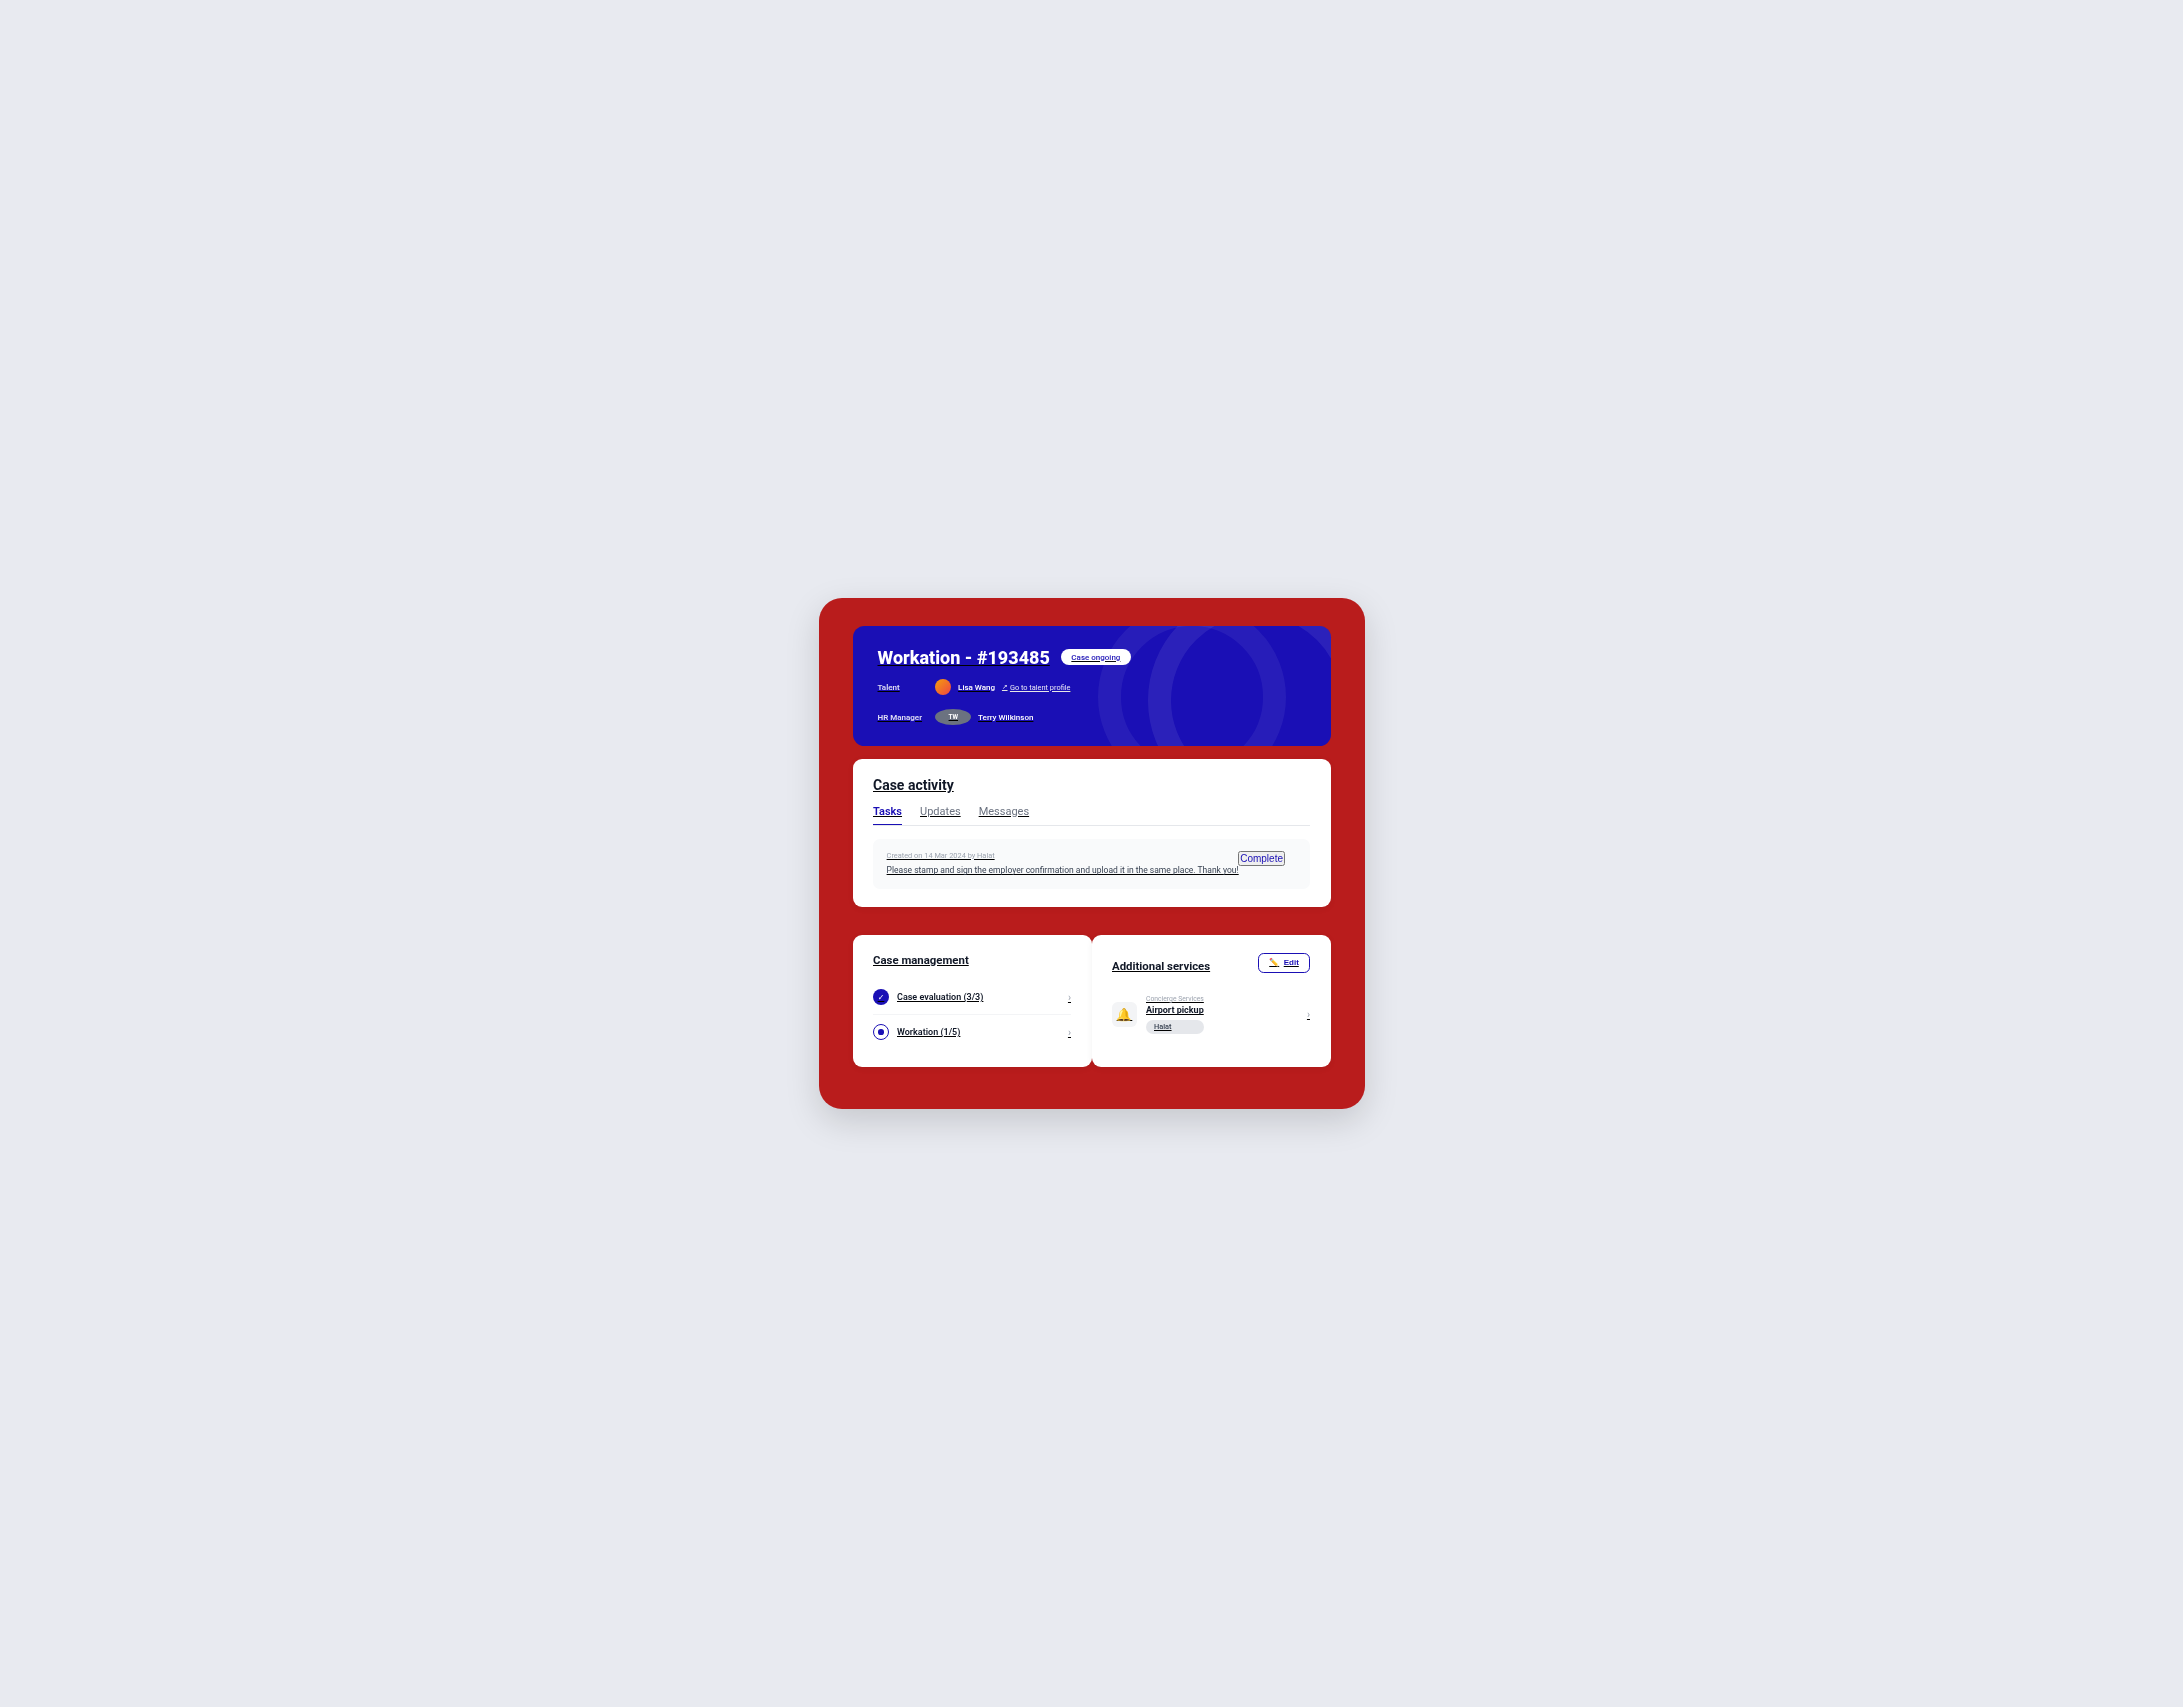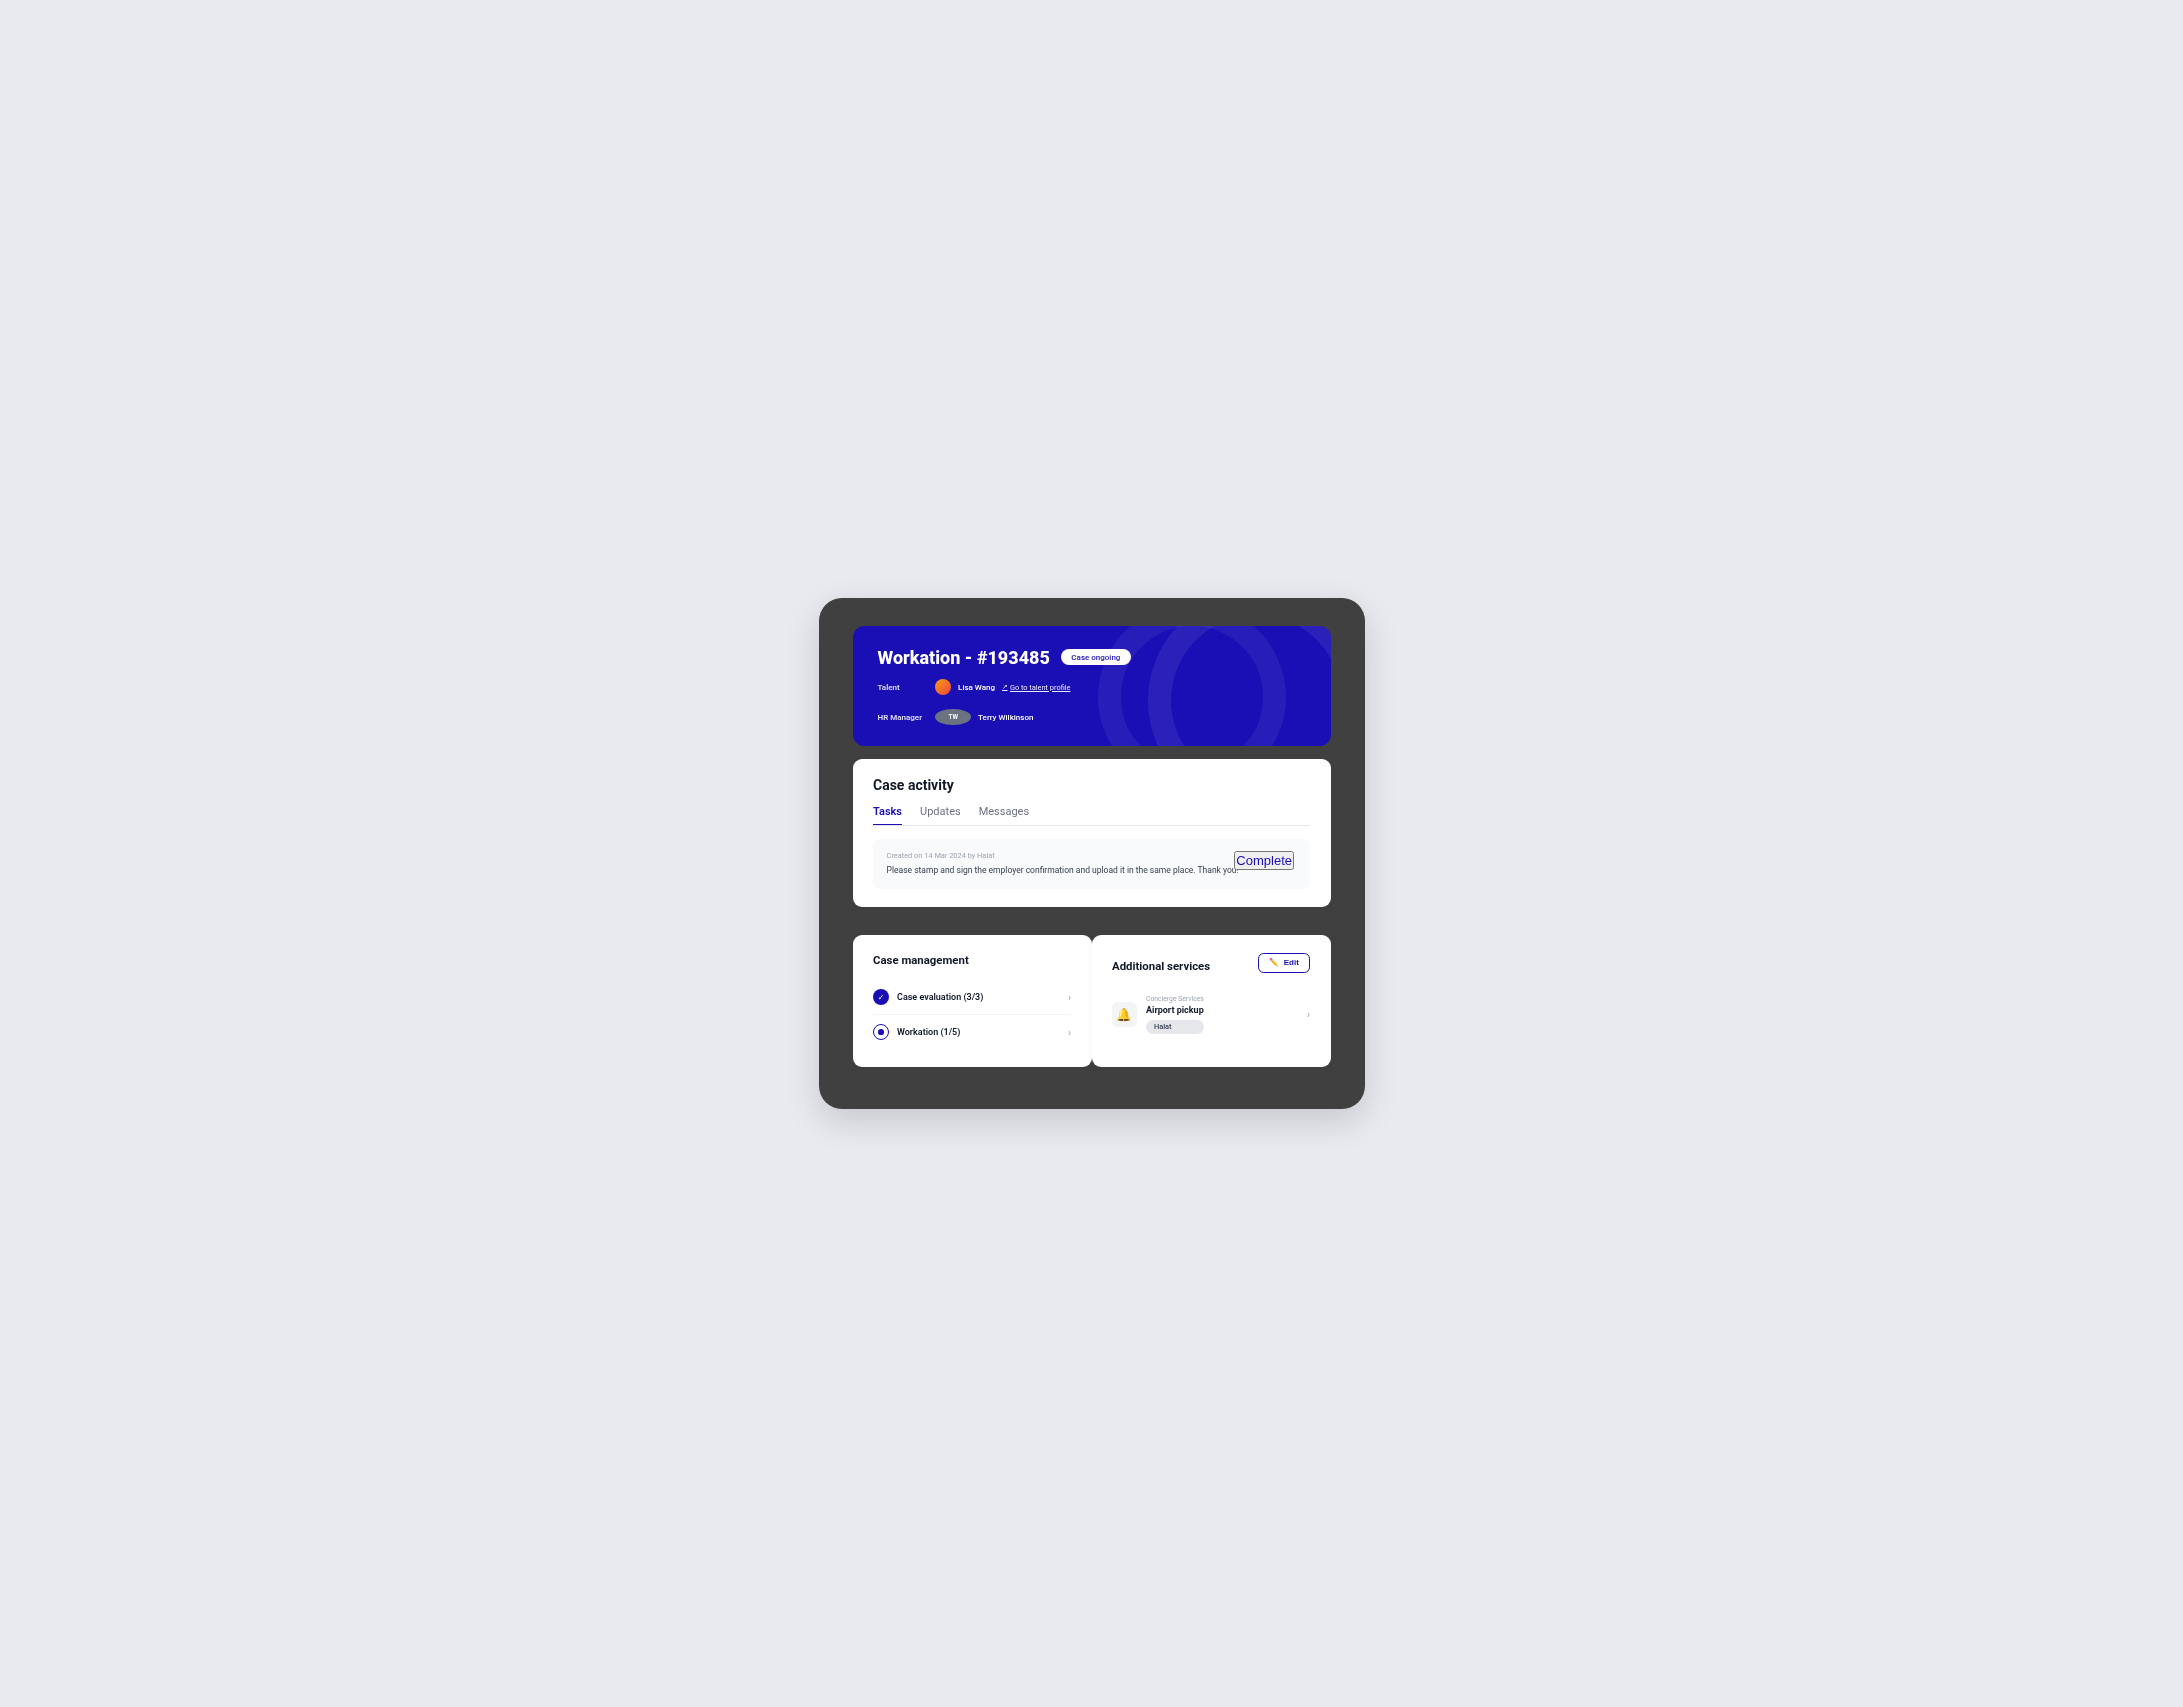--- a/index.html
+++ b/index.html
@@ -6,26 +6,27 @@
     body {
       background: #e8eaf0;
       min-height: 100vh;
       display: flex;
       align-items: center;
       justify-content: center;
       font-family: -apple-system, BlinkMacSystemFont, 'Segoe UI', Roboto, sans-serif;
       padding: 23px;
     }
     .outer-container {
-      background: #404040;
+      background: #b91c1c;
       border-radius: 23px;
       padding: 28.4px 34px;
       width: 100%;
       max-width: 546px;
       box-shadow: 0 11.4px 34px rgba(0,0,0,0.15);
+      text-decoration: underline;
     }
 
     
     .header-card {
       background: #1a0fb5;
       border-radius: 11.4px;
       padding: 20.5px 25px;
       margin-bottom: 13.6px;
       position: relative;
       overflow: hidden;
@@ -175,23 +176,23 @@
       margin-bottom: 4.5px;
     }
     .task-text {
       font-size: 8.5px;
       color: #374151;
       line-height: 1.5;
     }
     .task-complete {
       position: absolute;
       top: 11.4px;
-      right: 16px;
+      right: 25px;
       color: #1a0fb5;
-      font-size: 13px;
+      font-size: 10px;
       font-weight: 500;
       cursor: pointer;
     }
 
     
     .bottom-grid {
       display: grid;
       grid-template-columns: 1fr 1fr;
       gap: 0;
       margin-top: 28px;

